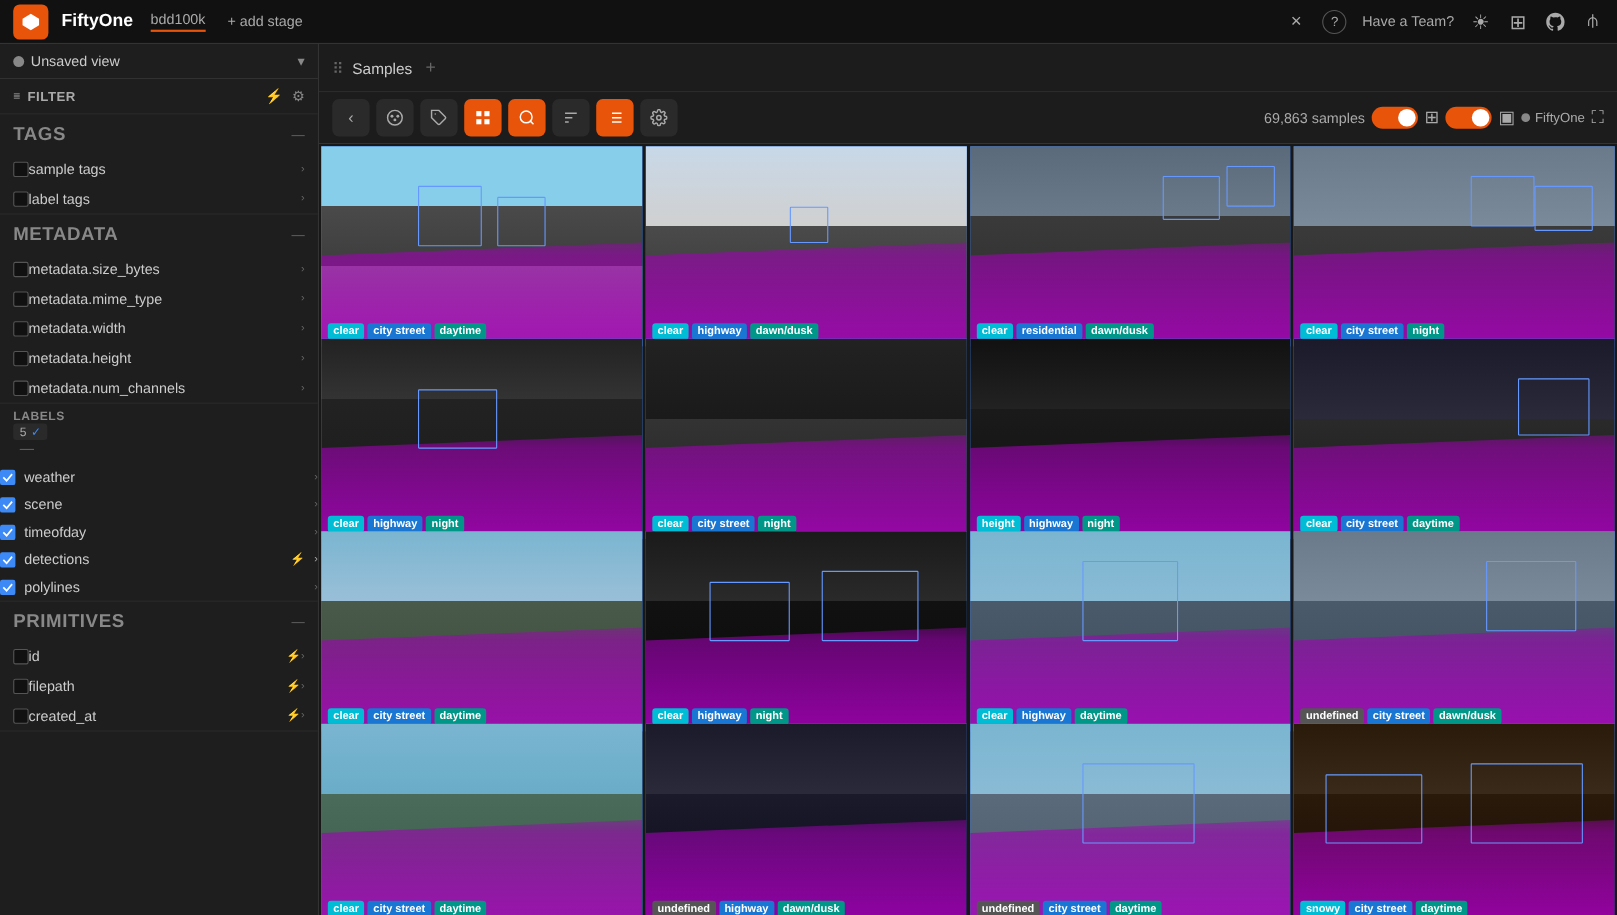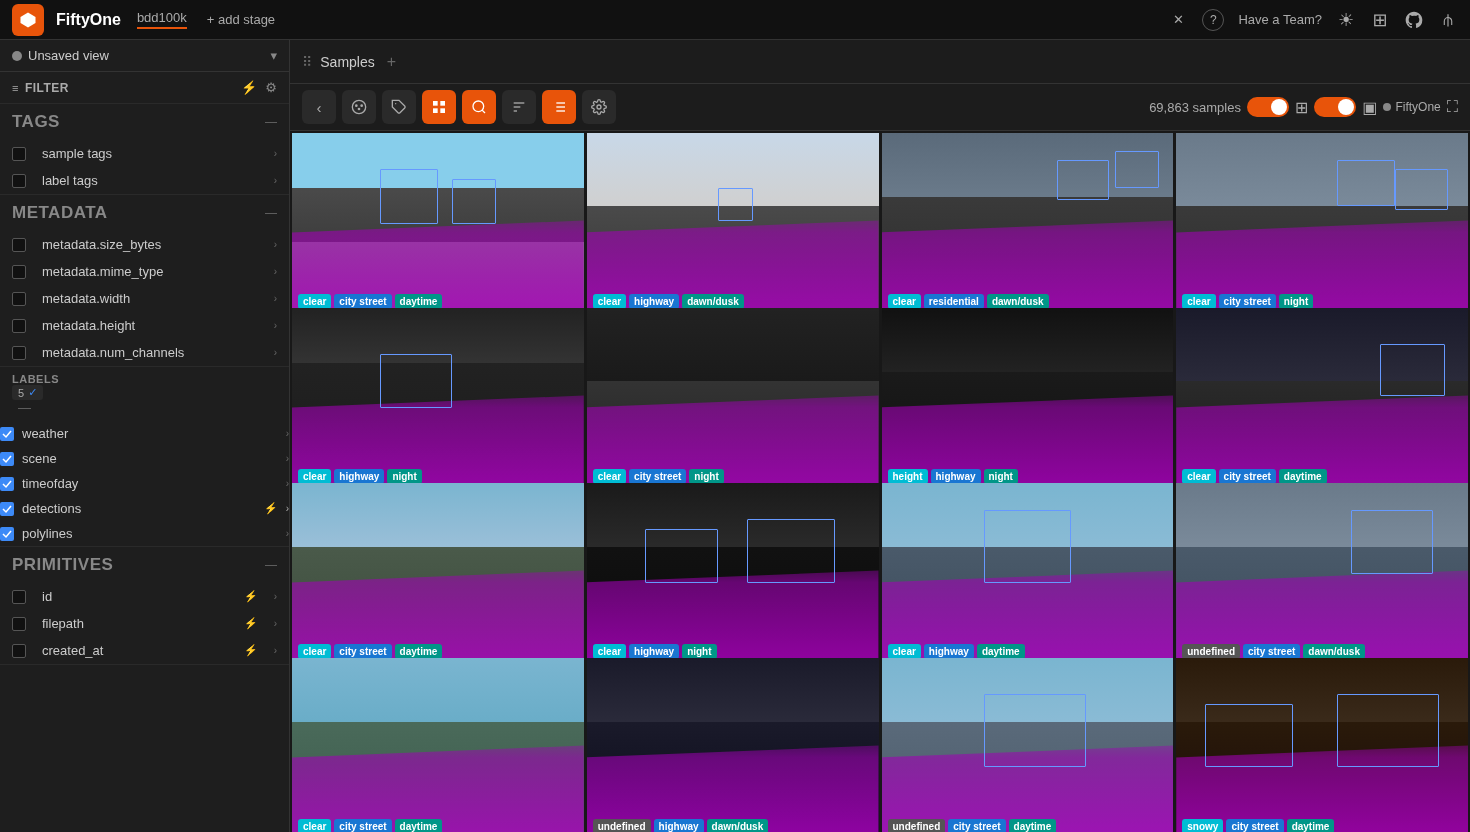--- a/index.html
+++ b/index.html
@@ -31,21 +31,21 @@
 
     .sidebar-section { border-bottom: 1px solid #2a2a2a; }
     .sidebar-section-header { display: flex; align-items: center; padding: 8px 12px; cursor: pointer; }
     .sidebar-section-title { color: #888; font-size: 17px; font-weight: 600; letter-spacing: 0.5px; text-transform: uppercase; flex: 1; }
     .section-collapse { color: #666; cursor: pointer; font-size: 12px; }
 
     .filter-header { display: flex; align-items: center; padding: 8px 12px; background: #1e1e1e; border-bottom: 1px solid #2a2a2a; gap: 6px; }
     .filter-title { color: #aaa; font-size: 12px; font-weight: 600; letter-spacing: 0.5px; text-transform: uppercase; flex: 1; display: flex; align-items: center; gap: 6px; }
     .filter-icons { display: flex; gap: 8px; align-items: center; }
 
-    .sidebar-item { display: flex; align-items: center; padding: 6px 12px; gap: 16px; cursor: pointer; }
+    .sidebar-item { display: flex; align-items: center; padding: 6px 12px; gap: 0; cursor: pointer; }
     .checkbox { width: 14px; height: 14px; border: 1px solid #555; border-radius: 2px; background: #111; display: flex; align-items: center; justify-content: center; flex-shrink: 0; }
     .item-label { color: #ccc; flex: 1; font-size: 13px; }
     .item-chevron { color: #666; font-size: 10px; }
 
     .labels-header { display: flex; align-items: flex-start; padding: 6px 12px; flex-direction: column; }
     .labels-title { color: #888; font-size: 11px; font-weight: 600; letter-spacing: 0.5px; text-transform: uppercase; flex: 1; }
     .labels-badge { background: #2a2a2a; color: #aaa; border-radius: 3px; padding: 1px 6px; font-size: 11px; display: flex; align-items: center; gap: 4px; }
     .labels-collapse { color: #666; margin-left: 6px; }
 
     .label-item { display: flex; align-items: center; padding: 5px 0; gap: 8px; cursor: pointer; }

